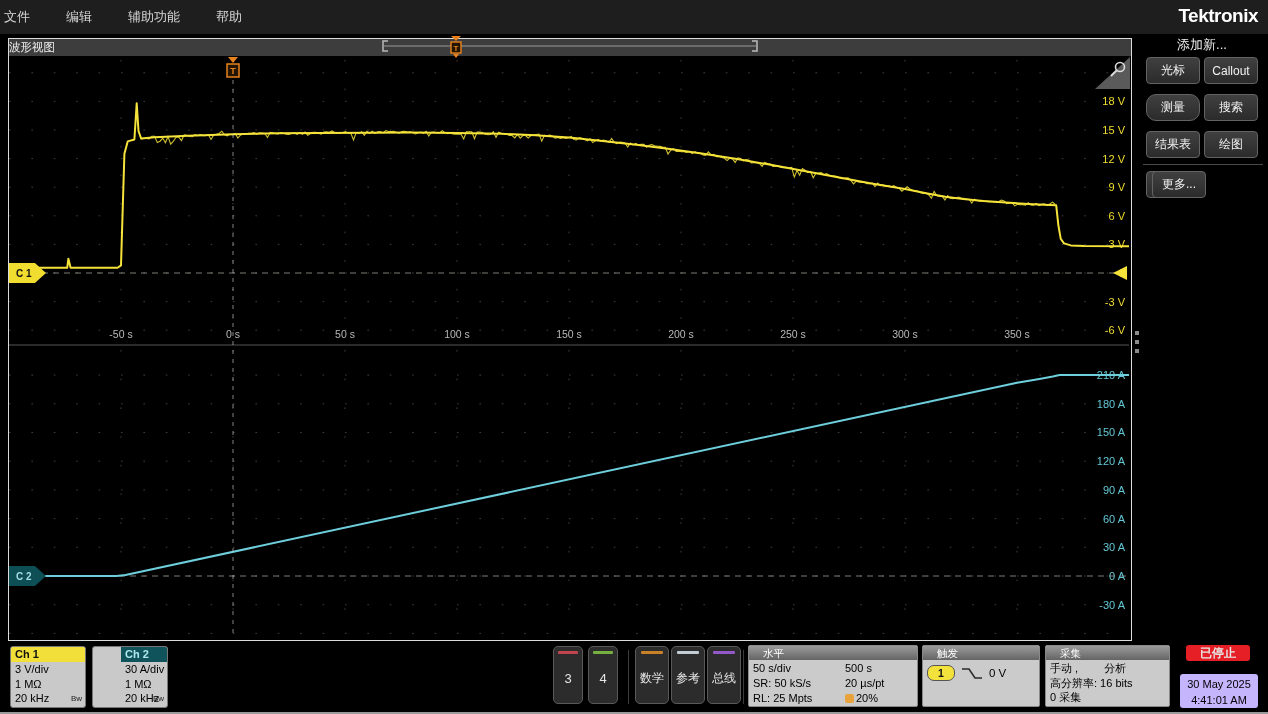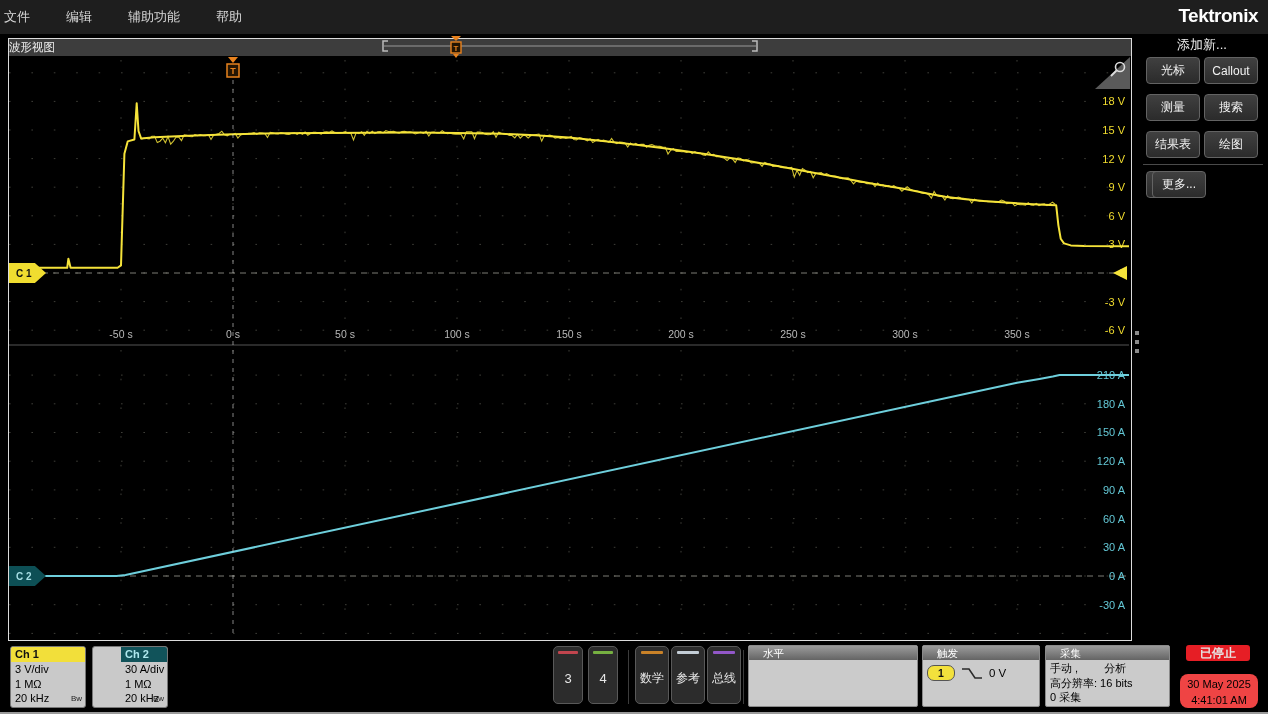--- a/index.html
+++ b/index.html
@@ -46,21 +46,21 @@
   .phead{height:14px;background:linear-gradient(#9b9b9b,#646464);color:#fff;font-size:10.5px;line-height:14px;padding-left:14px;}
   .pbody{font-size:11px;color:#000;padding:1px 4px;line-height:15px;}
   .hgrid{display:grid;grid-template-columns:92px auto;}
   .pcticon{display:inline-block;width:9px;height:9px;background:#e8a33d;border-radius:2px;margin-right:2px;vertical-align:-1px;}
   .trigrow{display:flex;align-items:center;gap:6px;padding-top:5px;}
   .trigsrc{width:26px;height:14px;background:#f3e13c;border:1.5px solid #555;border-radius:7px;
            font-size:10.5px;font-weight:bold;color:#111;display:flex;align-items:center;justify-content:center;}
   .acqline1{display:flex;}
   .stopbtn{position:absolute;left:1186px;top:645px;width:64px;height:16px;background:#e61e25;border-radius:3px;
            color:#e5e5e5;font-weight:bold;font-size:12px;display:flex;align-items:center;justify-content:center;cursor:pointer;}
-  .datetime{position:absolute;left:1180px;top:674px;width:78px;height:34px;background:#ef4444;border-radius:8px;
+  .datetime{position:absolute;left:1180px;top:674px;width:78px;height:34px;background:#c4b5fd;border-radius:3px;
             color:#000;font-size:11px;text-align:center;line-height:16px;padding-top:2px;box-sizing:border-box;}
   .bottomstrip{position:absolute;left:0;top:712px;width:1268px;height:2px;background:#9a9a9a;}
 </style>
 </head>
 <body>
 
 <div class="menubar">
   <span class="menuitem">文件</span>
   <span class="menuitem">编辑</span>
   <span class="menuitem">辅助功能</span>
@@ -175,21 +175,21 @@
 
 <div class="splitter">
     <div></div>
     <div></div>
     <div></div>
   </div>
 
 <div class="sbtitle">添加新...</div>
 <div class="sbtn" style="left:1146px;top:57px;">光标</div>
 <div class="sbtn" style="left:1204px;top:57px;text-align:center;">Callout</div>
-<div class="sbtn" style="left:1146px;top:94px;">测量</div>
+<div class="sbtn" style="left:1146px;top:94px;border-radius:10px;">测量</div>
 <div class="sbtn" style="left:1204px;top:94px;">搜索</div>
 <div class="sbtn" style="left:1146px;top:131px;">结果表</div>
 <div class="sbtn" style="left:1204px;top:131px;">绘图</div>
 <div class="sbdivider"></div>
 <div class="sbtn" style="left:1146px;top:171px;">
   <svg width="22" height="16" viewBox="0 0 22 16">
     <rect x="1.5" y="2.5" width="15" height="11" fill="none" stroke="#ddd" stroke-width="1" stroke-dasharray="2.5 2"></rect>
     <circle cx="10" cy="7" r="3.2" fill="none" stroke="#ddd" stroke-width="1.3"></circle>
     <line x1="12.4" y1="9.4" x2="16" y2="13" stroke="#ddd" stroke-width="1.5"></line>
   </svg>
@@ -233,20 +233,28 @@
   <div class="cbtnlabel" style="font-size:12px;">参考</div>
 </div>
 <div class="cbtn" style="left:707px;width:34px;">
   <div class="stripe" style="background: rgb(146, 87, 200);"></div>
   <div class="cbtnlabel" style="font-size:12px;">总线</div>
 </div>
 <div class="vdiv" style="left:743px;"></div>
 
 <div class="panel" style="left:748px;width:170px;">
   <div class="phead">水平</div>
+  <div class="pbody hgrid">
+    <span>50 s/div</span>
+      <span>500 s</span>
+    <span>SR: 50 kS/s</span>
+      <span>20 µs/pt</span>
+    <span>RL: 25 Mpts</span>
+    <span><span class="pcticon"></span><span>20%</span></span>
+  </div>
 </div>
 
 <div class="panel" style="left:922px;width:118px;">
   <div class="phead">触发</div>
   <div class="pbody trigrow">
     <span class="trigsrc">1</span>
     <svg width="22" height="13" viewBox="0 0 22 13">
       <polyline points="1,2 8,2 14,11 21,11" fill="none" stroke="#2b2b2b" stroke-width="1.6"></polyline>
     </svg>
     <span style="font-size:11.5px;">0 V</span>

